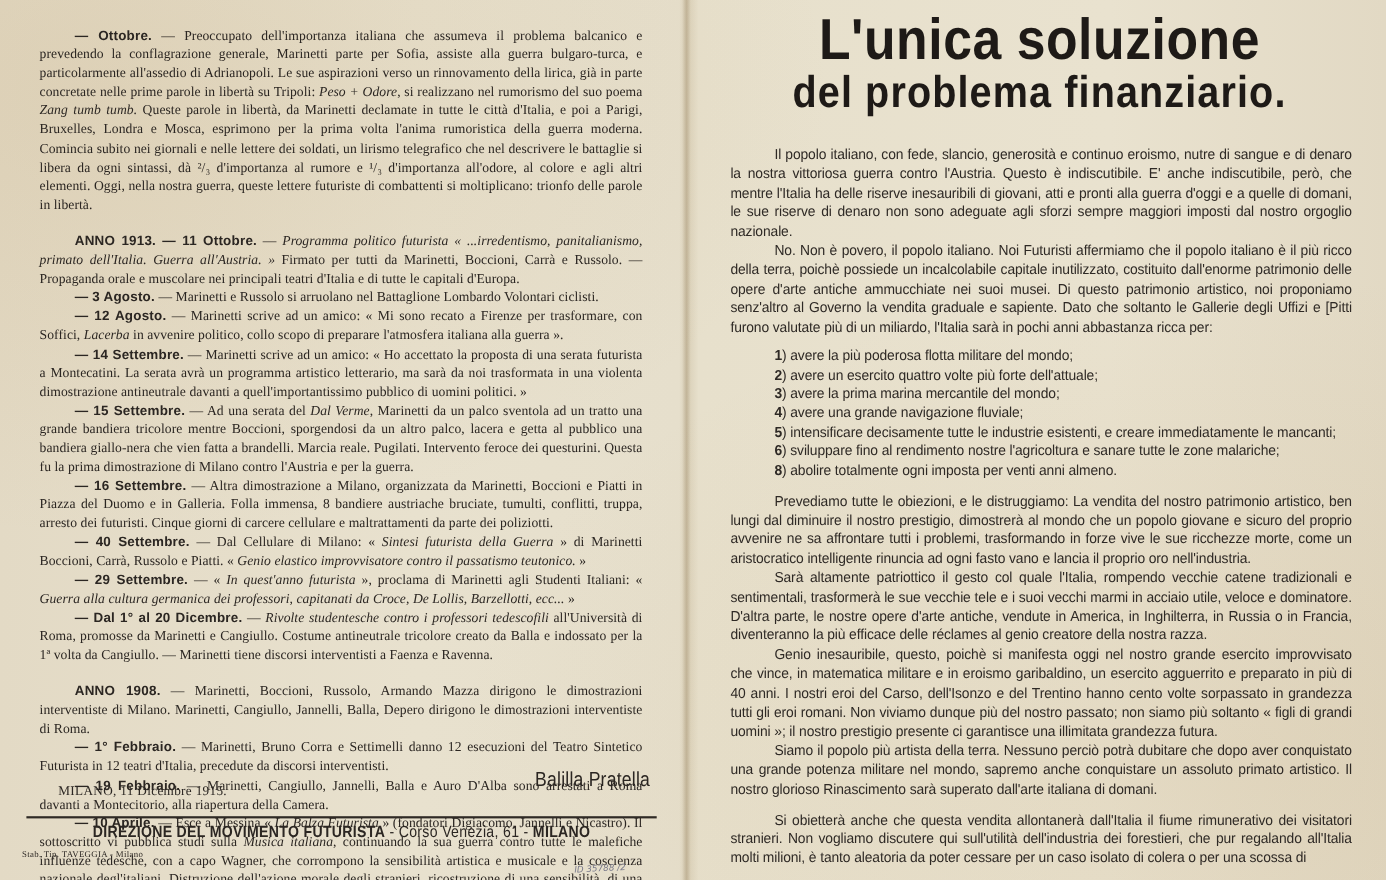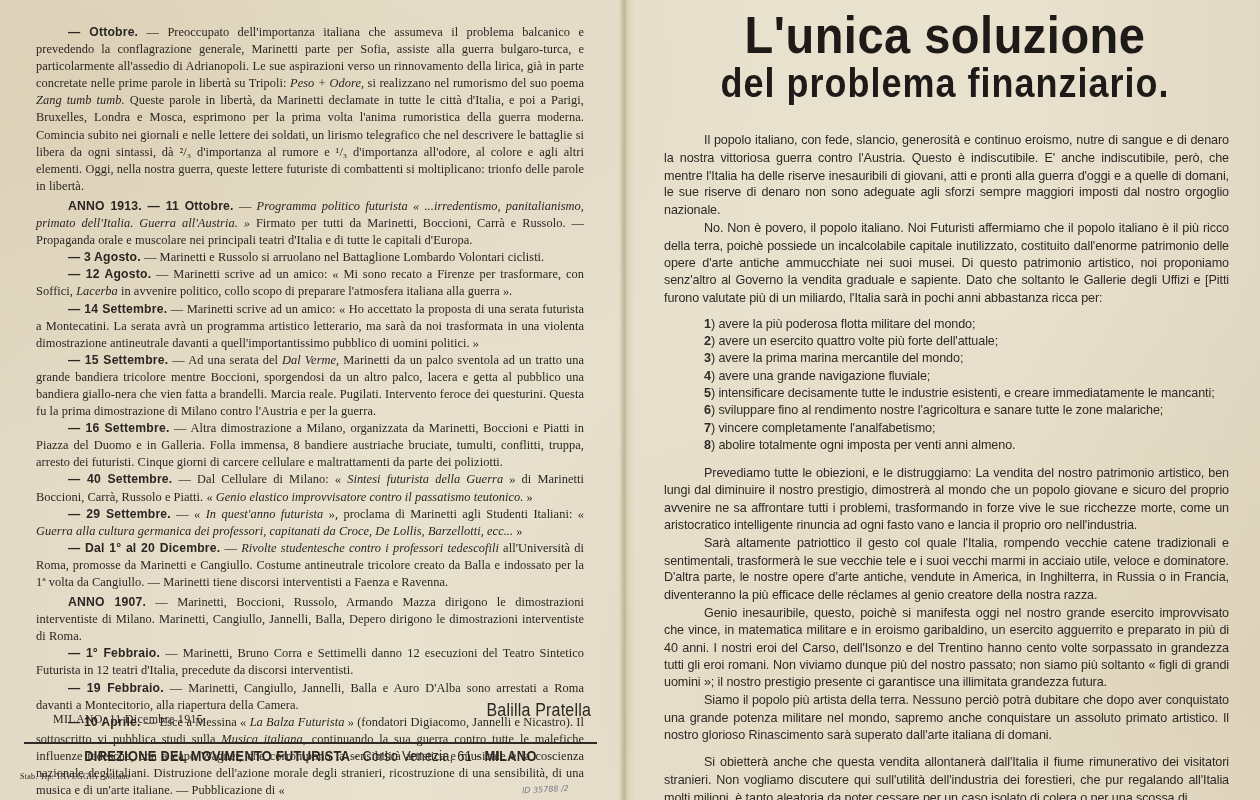--- a/index.html
+++ b/index.html
@@ -21,21 +21,21 @@
     position: absolute; left: 620px; top: 0; width: 8px; height: 800px;
     background: linear-gradient(90deg, rgba(150,130,95,0) 0%, rgba(150,130,95,0.35) 50%, rgba(150,130,95,0) 100%);
   }
   
   .left {
     position: absolute; left: 36px; top: 24px; width: 548px;
     font-size: 12.4px; line-height: 17.1px; text-align: justify;
     letter-spacing: 0.05px;
   }
   .left p { margin: 0; text-indent: 32px; }
-  .left p.gap { margin-top: 3px; }
+  .left p.gap { margin-top: 16px; }
   .left b.h {
     font-family: Liberation Sans, sans-serif;
     font-weight: bold; font-size: 12.2px; letter-spacing: 0.2px;
   }
   .left i { }
   .signrow {
     position: absolute; left: 51px; top: 700px; width: 540px; height: 30px;
   }
   .city-date { position: absolute; left: 2px; top: 12px; font-size: 12px; letter-spacing: 0.3px; }
   .signature {
@@ -96,21 +96,21 @@
   <p><b class="h">— 15 Settembre.</b><span> — Ad una serata del </span><i>Dal Verme</i><span>, Marinetti da un palco sventola ad un tratto una grande bandiera tricolore mentre Boccioni, sporgendosi da un altro palco, lacera e getta al pubblico una bandiera giallo-nera che vien fatta a brandelli. Marcia reale. Pugilati. Intervento feroce dei questurini. Questa fu la prima dimostrazione di Milano contro l'Austria e per la guerra.</span></p>
 
   <p><b class="h">— 16 Settembre.</b><span> — Altra dimostrazione a Milano, organizzata da Marinetti, Boccioni e Piatti in Piazza del Duomo e in Galleria. Folla immensa, 8 bandiere austriache bruciate, tumulti, conflitti, truppa, arresto dei futuristi. Cinque giorni di carcere cellulare e maltrattamenti da parte dei poliziotti.</span></p>
 
   <p><b class="h">— 40 Settembre.</b><span> — Dal Cellulare di Milano: « </span><i>Sintesi futurista della Guerra</i><span> » di Marinetti Boccioni, Carrà, Russolo e Piatti. « </span><i>Genio elastico improvvisatore contro il passatismo teutonico.</i><span> »</span></p>
 
   <p><b class="h">— 29 Settembre.</b><span> — « </span><i>In quest'anno futurista</i><span> », proclama di Marinetti agli Studenti Italiani: « </span><i>Guerra alla cultura germanica dei professori, capitanati da Croce, De Lollis, Barzellotti, ecc...</i><span> »</span></p>
 
   <p><b class="h">— Dal 1° al 20 Dicembre.</b><span> — </span><i>Rivolte studentesche contro i professori tedescofili</i><span> all'Università di Roma, promosse da Marinetti e Cangiullo. Costume antineutrale tricolore creato da Balla e indossato per la 1ª volta da Cangiullo. — Marinetti tiene discorsi interventisti a Faenza e Ravenna.</span></p>
 
-  <p class="gap"><b class="h">ANNO 1907.</b><span> — Marinetti, Boccioni, Russolo, Armando Mazza dirigono le dimostrazioni interventiste di Milano. Marinetti, Cangiullo, Jannelli, Balla, Depero dirigono le dimostrazioni interventiste di Roma.</span></p>
+  <p class="gap"><b class="h">ANNO 1908.</b><span> — Marinetti, Boccioni, Russolo, Armando Mazza dirigono le dimostrazioni interventiste di Milano. Marinetti, Cangiullo, Jannelli, Balla, Depero dirigono le dimostrazioni interventiste di Roma.</span></p>
 
   <p><b class="h">— 1° Febbraio.</b><span> — Marinetti, Bruno Corra e Settimelli danno 12 esecuzioni del Teatro Sintetico Futurista in 12 teatri d'Italia, precedute da discorsi interventisti.</span></p>
 
   <p><b class="h">— 19 Febbraio.</b><span> — Marinetti, Cangiullo, Jannelli, Balla e Auro D'Alba sono arrestati a Roma davanti a Montecitorio, alla riapertura della Camera.</span></p>
 
   <p><b class="h">— 10 Aprile.</b><span> — Esce a Messina « </span><i>La Balza Futurista</i><span> » (fondatori Digiacomo, Jannelli e Nicastro). Il sottoscritto vi pubblica studi sulla </span><i>Musica italiana</i><span>, continuando la sua guerra contro tutte le malefiche influenze tedesche, con a capo Wagner, che corrompono la sensibilità artistica e musicale e la coscienza nazionale degl'italiani. Distruzione dell'azione morale degli stranieri, ricostruzione di una sensibilità, di una musica e di un'arte italiane. — Pubblicazione di « </span></p>
 
 </div>
 
 <div class="signrow">
@@ -129,21 +129,20 @@
 <div class="right">
   <p>Il popolo italiano, con fede, slancio, generosità e continuo eroismo, nutre di sangue e di denaro la nostra vittoriosa guerra contro l'Austria. Questo è indiscutibile. E' anche indiscutibile, però, che mentre l'Italia ha delle riserve inesauribili di giovani, atti e pronti alla guerra d'oggi e a quelle di domani, le sue riserve di denaro non sono adeguate agli sforzi sempre maggiori imposti dal nostro orgoglio nazionale.</p>
   <p>No. Non è povero, il popolo italiano. Noi Futuristi affermiamo che il popolo italiano è il più ricco della terra, poichè possiede un incalcolabile capitale inutilizzato, costituito dall'enorme patrimonio delle opere d'arte antiche ammucchiate nei suoi musei. Di questo patrimonio artistico, noi proponiamo senz'altro al Governo la vendita graduale e sapiente. Dato che soltanto le Gallerie degli Uffizi e [Pitti furono valutate più di un miliardo, l'Italia sarà in pochi anni abbastanza ricca per:</p>
   <ol>
     <li><span class="num">1</span>) <span>avere la più poderosa flotta militare del mondo;</span></li>
     <li><span class="num">2</span>) <span>avere un esercito quattro volte più forte dell'attuale;</span></li>
     <li><span class="num">3</span>) <span>avere la prima marina mercantile del mondo;</span></li>
     <li><span class="num">4</span>) <span>avere una grande navigazione fluviale;</span></li>
     <li><span class="num">5</span>) <span>intensificare decisamente tutte le industrie esistenti, e creare immediatamente le mancanti;</span></li>
     <li><span class="num">6</span>) <span>sviluppare fino al rendimento nostre l'agricoltura e sanare tutte le zone malariche;</span></li>
-    <li><span class="num">7</span>) <span>vincere completamente l'analfabetismo;</span></li>
     <li><span class="num">8</span>) <span>abolire totalmente ogni imposta per venti anni almeno.</span></li>
   </ol>
   <p class="sep">Prevediamo tutte le obiezioni, e le distruggiamo: La vendita del nostro patrimonio artistico, ben lungi dal diminuire il nostro prestigio, dimostrerà al mondo che un popolo giovane e sicuro del proprio avvenire ne sa affrontare tutti i problemi, trasformando in forze vive le sue ricchezze morte, come un aristocratico intelligente rinuncia ad ogni fasto vano e lancia il proprio oro nell'industria.</p>
   <p>Sarà altamente patriottico il gesto col quale l'Italia, rompendo vecchie catene tradizionali e sentimentali, trasformerà le sue vecchie tele e i suoi vecchi marmi in acciaio utile, veloce e dominatore. D'altra parte, le nostre opere d'arte antiche, vendute in America, in Inghilterra, in Russia o in Francia, diventeranno la più efficace delle réclames al genio creatore della nostra razza.</p>
   <p>Genio inesauribile, questo, poichè si manifesta oggi nel nostro grande esercito improvvisato che vince, in matematica militare e in eroismo garibaldino, un esercito agguerrito e preparato in più di 40 anni. I nostri eroi del Carso, dell'Isonzo e del Trentino hanno cento volte sorpassato in grandezza tutti gli eroi romani. Non viviamo dunque più del nostro passato; non siamo più soltanto « figli di grandi uomini »; il nostro prestigio presente ci garantisce una illimitata grandezza futura.</p>
   <p>Siamo il popolo più artista della terra. Nessuno perciò potrà dubitare che dopo aver conquistato una grande potenza militare nel mondo, sapremo anche conquistare un assoluto primato artistico. Il nostro glorioso Rinascimento sarà superato dall'arte italiana di domani.</p>
   <p class="sep">Si obietterà anche che questa vendita allontanerà dall'Italia il fiume rimunerativo dei visitatori stranieri. Non vogliamo discutere qui sull'utilità dell'industria dei forestieri, che pur regalando all'Italia molti milioni, è tanto aleatoria da poter cessare per un caso isolato di colera o per una scossa di</p>
 </div>
 
 </body></html>

